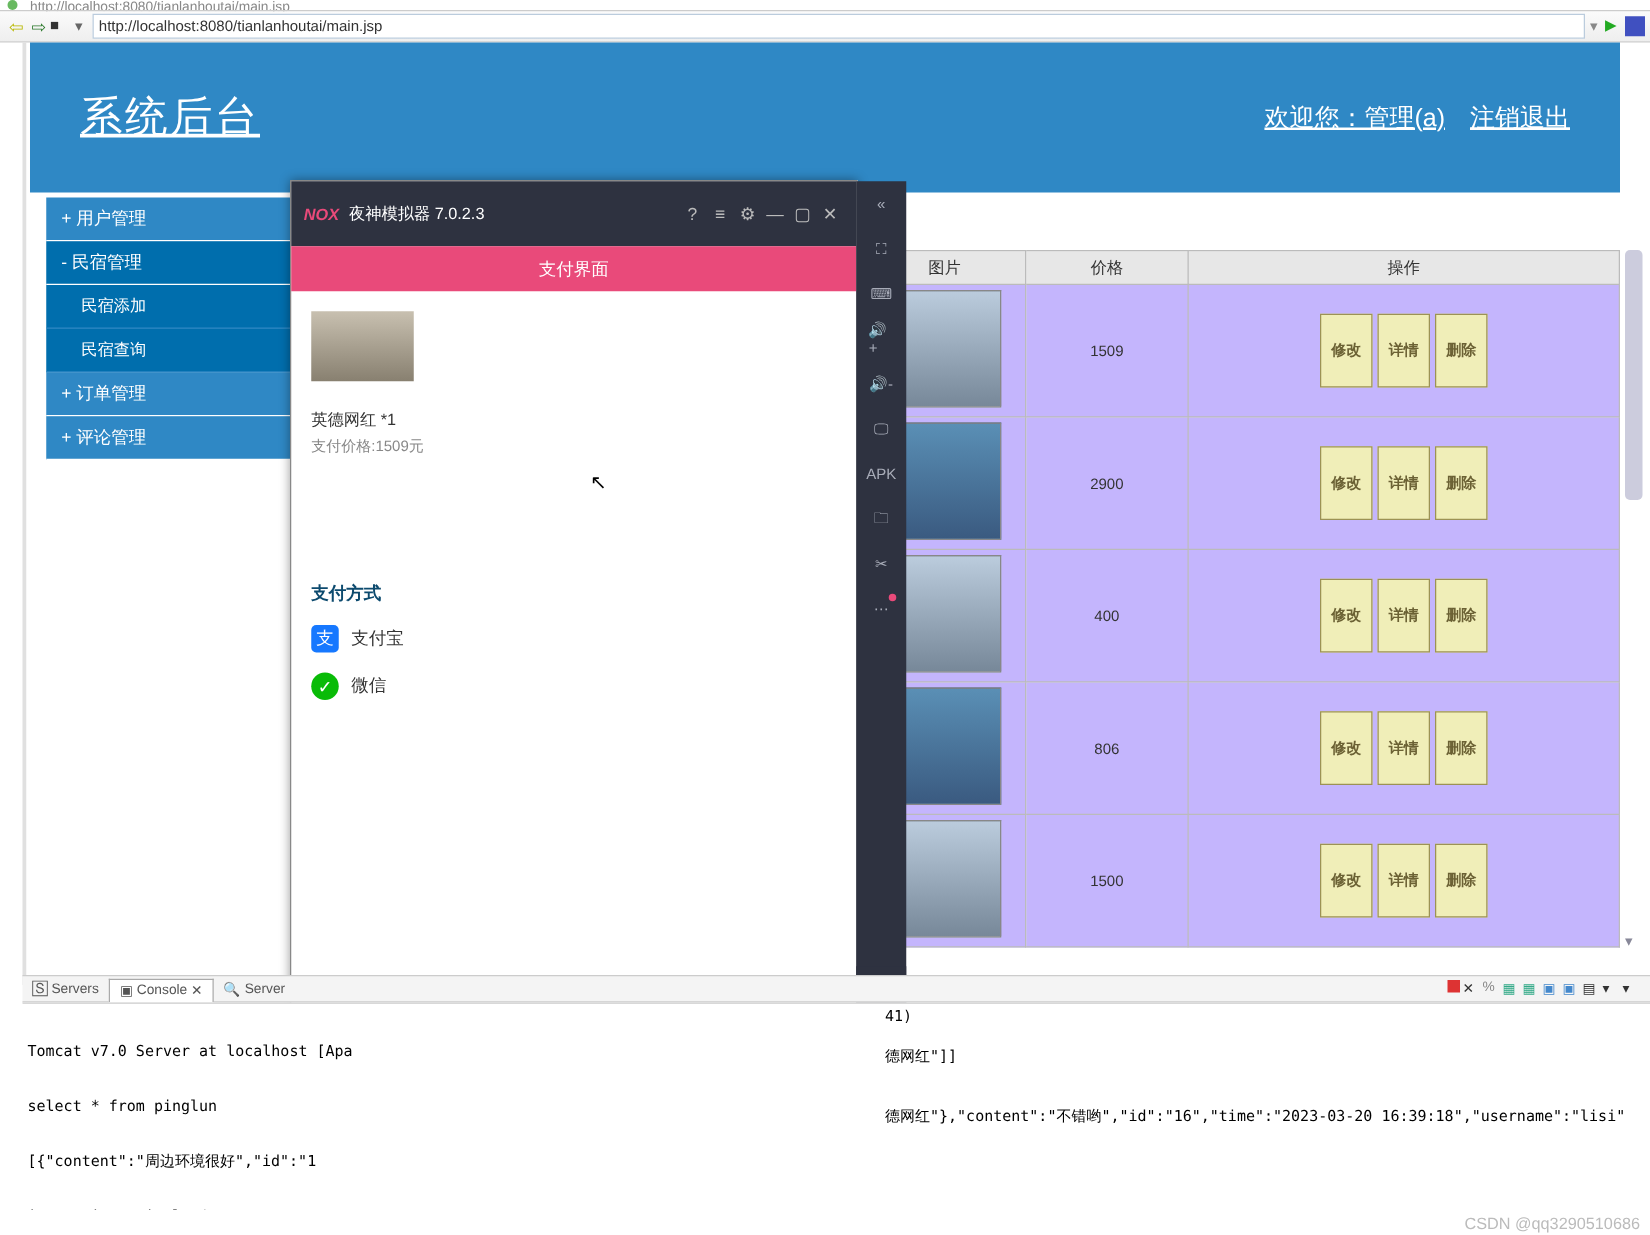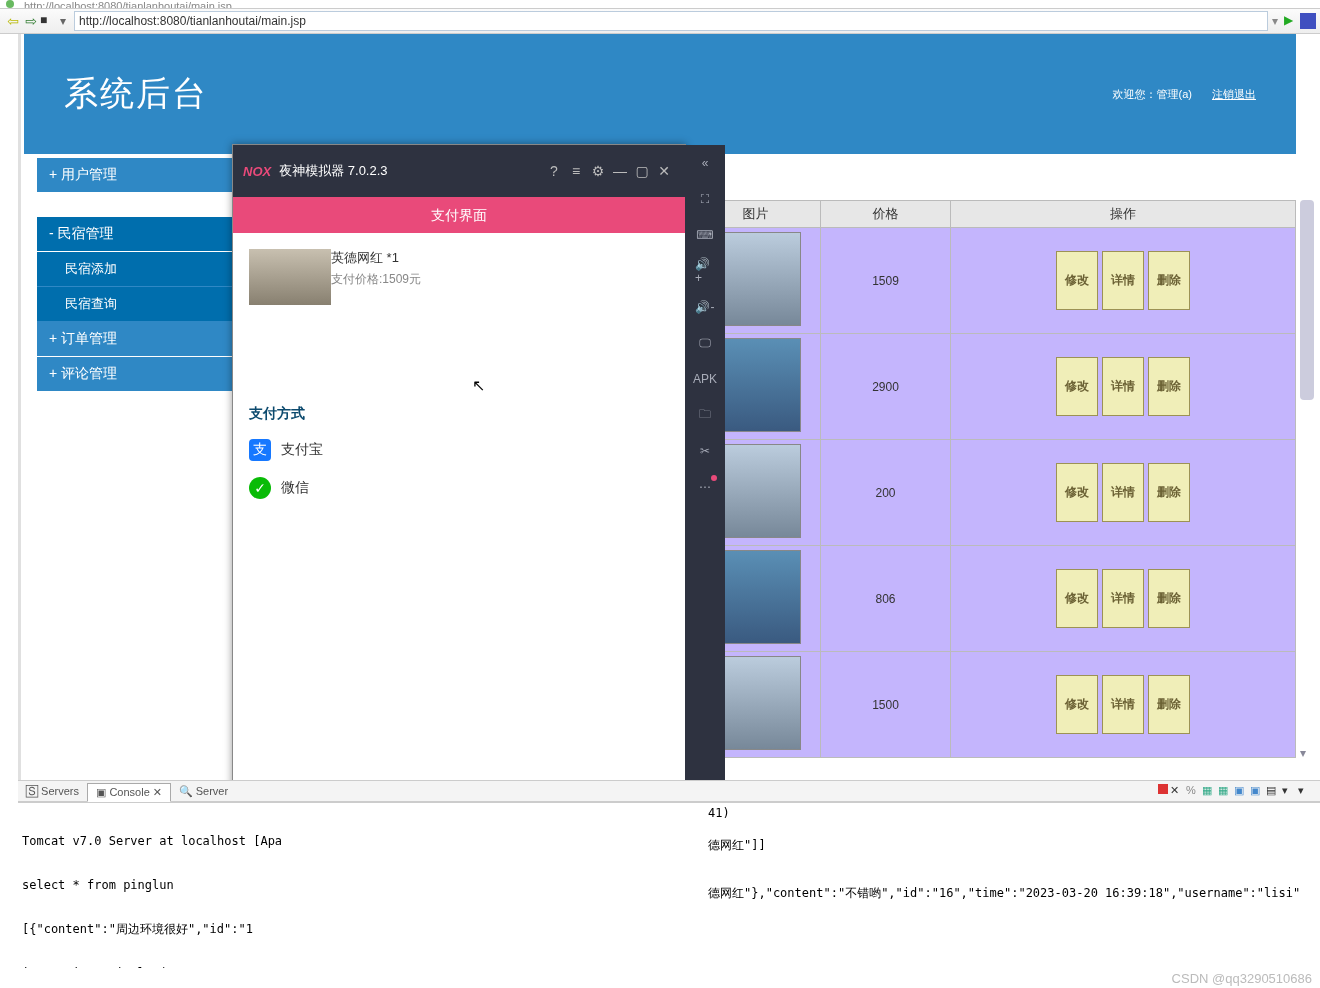--- a/index.html
+++ b/index.html
@@ -10,29 +10,29 @@
   .urlbar-top .dot { position:absolute; left:6px; top:0; width:8px; height:8px; border-radius:50%; background:#68b960; }
   .urlbar { position:absolute; top:8px; left:0; right:0; height:26px; background:linear-gradient(#fbfbfb,#eee); border-bottom:1px solid #ccc; border-top:1px solid #ccc; display:flex; align-items:center; padding:0 4px; }
   .nav-arrow { width:18px; height:18px; display:inline-flex; align-items:center; justify-content:center; color:#b8b800; font-size:14px; }
   .nav-arrow.right { color:#2d7a2d; }
   .reload { width:16px; height:16px; }
   .menu-tri { margin:0 4px; color:#666; }
   .urlfield { flex:1; margin:0 4px; height:20px; border:1px solid #bcd; background:#fff; padding:1px 4px; font-size:12px; color:#333; }
   .go { width:12px; height:16px; margin-left:4px; }
   
   
-  .banner { position:absolute; top:34px; left:24px; right:24px; height:120px; background:#2f88c5; color:#fff; display:flex; align-items:center; justify-content:space-between; padding:0 40px; }
+  .banner { position:absolute; top:34px; left:24px; right:24px; height:120px; background:#2f88c5; color:#fff; display:flex; align-items:center; justify-content:space-between; padding:0 40px;text-decoration:underline; }
   .banner .title { font-size:34px; font-weight:400; letter-spacing:2px; }
-  .banner .right { font-size:11px; display:flex; align-items:center; gap:20px; }
+  .banner .right { font-size:20px; display:flex; align-items:center; gap:20px; }
   .banner .logout { text-decoration:underline; cursor:pointer; }
 
   
   .sidebar { position:absolute; top:158px; left:24px; width:214px;padding-left:13px; }
   .side-item { background:#2f88c5; color:#fff; padding:8px 12px; border-bottom:1px solid #fff; font-size:14px; cursor:pointer; }
-  .side-item.active { background:#006ead;margin-top:24px; }
+  .side-item.active { background:#006ead; }
   .side-sub { background:#006ead; color:#fff; padding:8px 28px; border-bottom:1px solid #2f88c5; font-size:13px; cursor:pointer; }
 
   
   .table-wrap { position:absolute; top:200px; left:690px; right:24px; bottom:200px; overflow:hidden; }
   table.data { width:100%; border-collapse:collapse; background:#fff; }
   table.data th { background:#e7e7e7; border:1px solid #bbb; padding:4px; font-weight:normal; font-size:13px; }
   table.data td { border:1px solid #bbb; padding:4px; text-align:center; height:104px; vertical-align:middle; background:#c4b5fd; }
   .thumb { width:90px; height:94px; background:linear-gradient(#bcd,#789); display:inline-block; border:1px solid #888; position:relative; }
   .thumb.building { background:linear-gradient(#5a8fb5,#3a5a80); }
   .actbtn { display:inline-block; padding:20px 8px; margin:0 2px; border:1px solid #9c9255; background:#f0eeb8; color:#6b6134; font-size:12px; cursor:pointer;font-weight:bold; }
@@ -41,21 +41,21 @@
   .emulator { position:absolute; top:144px; left:232px; width:454px; height:770px; background:#fff; box-shadow:0 0 8px rgba(0,0,0,.4); border:1px solid #888; }
   .emu-title { height:52px; background:#2e3240; color:#fff; display:flex; align-items:center; padding:0 10px; font-size:13px; }
   .emu-title .logo { font-weight:bold; font-style:italic; margin-right:8px; color:#e94a7a; }
   .emu-title .name { flex:1; }
   .emu-title .ticon { width:22px; height:22px; display:inline-flex; align-items:center; justify-content:center; color:#bbb; font-size:14px; cursor:pointer; }
   .emu-subbar { height:36px; background:#e94a7a; color:#fff; text-align:center; line-height:36px; font-size:14px; }
   .emu-sidebar { position:absolute; top:0; right:-40px; width:40px; height:100%; background:#2e3240; display:flex; flex-direction:column; align-items:center; padding-top:8px; gap:16px; }
   .emu-sidebar .sicon { width:20px; height:20px; color:#a8acb8; position:relative; display:flex; align-items:center; justify-content:center; cursor:pointer; }
   .emu-sidebar .sicon.reddot::after { content:''; position:absolute; top:-2px; right:-2px; width:6px; height:6px; background:#e94a7a; border-radius:50%; }
   .emu-body { padding:16px; }
-  .prod { display:flex; gap:0; }
+  .prod { display:flex; gap:22px;flex-direction:column; }
   .prod .pimg { width:82px; height:56px; background:linear-gradient(#c8c0b0,#888070); }
   .prod .pinfo { font-size:13px; color:#333; }
   .prod .pinfo .price { color:#888; font-size:12px; margin-top:4px; }
   .paytitle { margin-top:100px; font-size:14px; color:#0c4a6e; font-weight:bold; }
   .payopt { display:flex; align-items:center; gap:10px; margin-top:16px; font-size:14px; cursor:pointer; }
   .payopt .picon { width:22px; height:22px; border-radius:4px; display:inline-flex; align-items:center; justify-content:center; color:#fff; font-size:14px; }
   .picon.ali { background:#1678ff; }
   .picon.wx { background:#09bb07; border-radius:50%; }
   .confirm { position:absolute; bottom:18px; left:50%; transform:translateX(-50%); width:200px; height:36px; background:#e94a7a; color:#fff; border-radius:24px; text-align:center; line-height:36px; font-size:15px; cursor:pointer; }
   .emu-bottom { position:absolute; right:-40px; bottom:0; width:40px; height:140px; background:#2e3240; display:flex; flex-direction:column; align-items:center; justify-content:flex-end; gap:16px; padding-bottom:8px; }
@@ -131,21 +131,21 @@
           <td>1509</td>
           <td><span class="actbtn">修改</span><span class="actbtn">详情</span><span class="actbtn">删除</span></td>
         </tr>
         <tr>
           <td><span class="thumb building"></span></td>
           <td>2900</td>
           <td><span class="actbtn">修改</span><span class="actbtn">详情</span><span class="actbtn">删除</span></td>
         </tr>
         <tr>
           <td><span class="thumb "></span></td>
-          <td>200</td>
+          <td>400</td>
           <td><span class="actbtn">修改</span><span class="actbtn">详情</span><span class="actbtn">删除</span></td>
         </tr>
         <tr>
           <td><span class="thumb building"></span></td>
           <td>806</td>
           <td><span class="actbtn">修改</span><span class="actbtn">详情</span><span class="actbtn">删除</span></td>
         </tr>
         <tr>
           <td><span class="thumb "></span></td>
           <td>1500</td>

